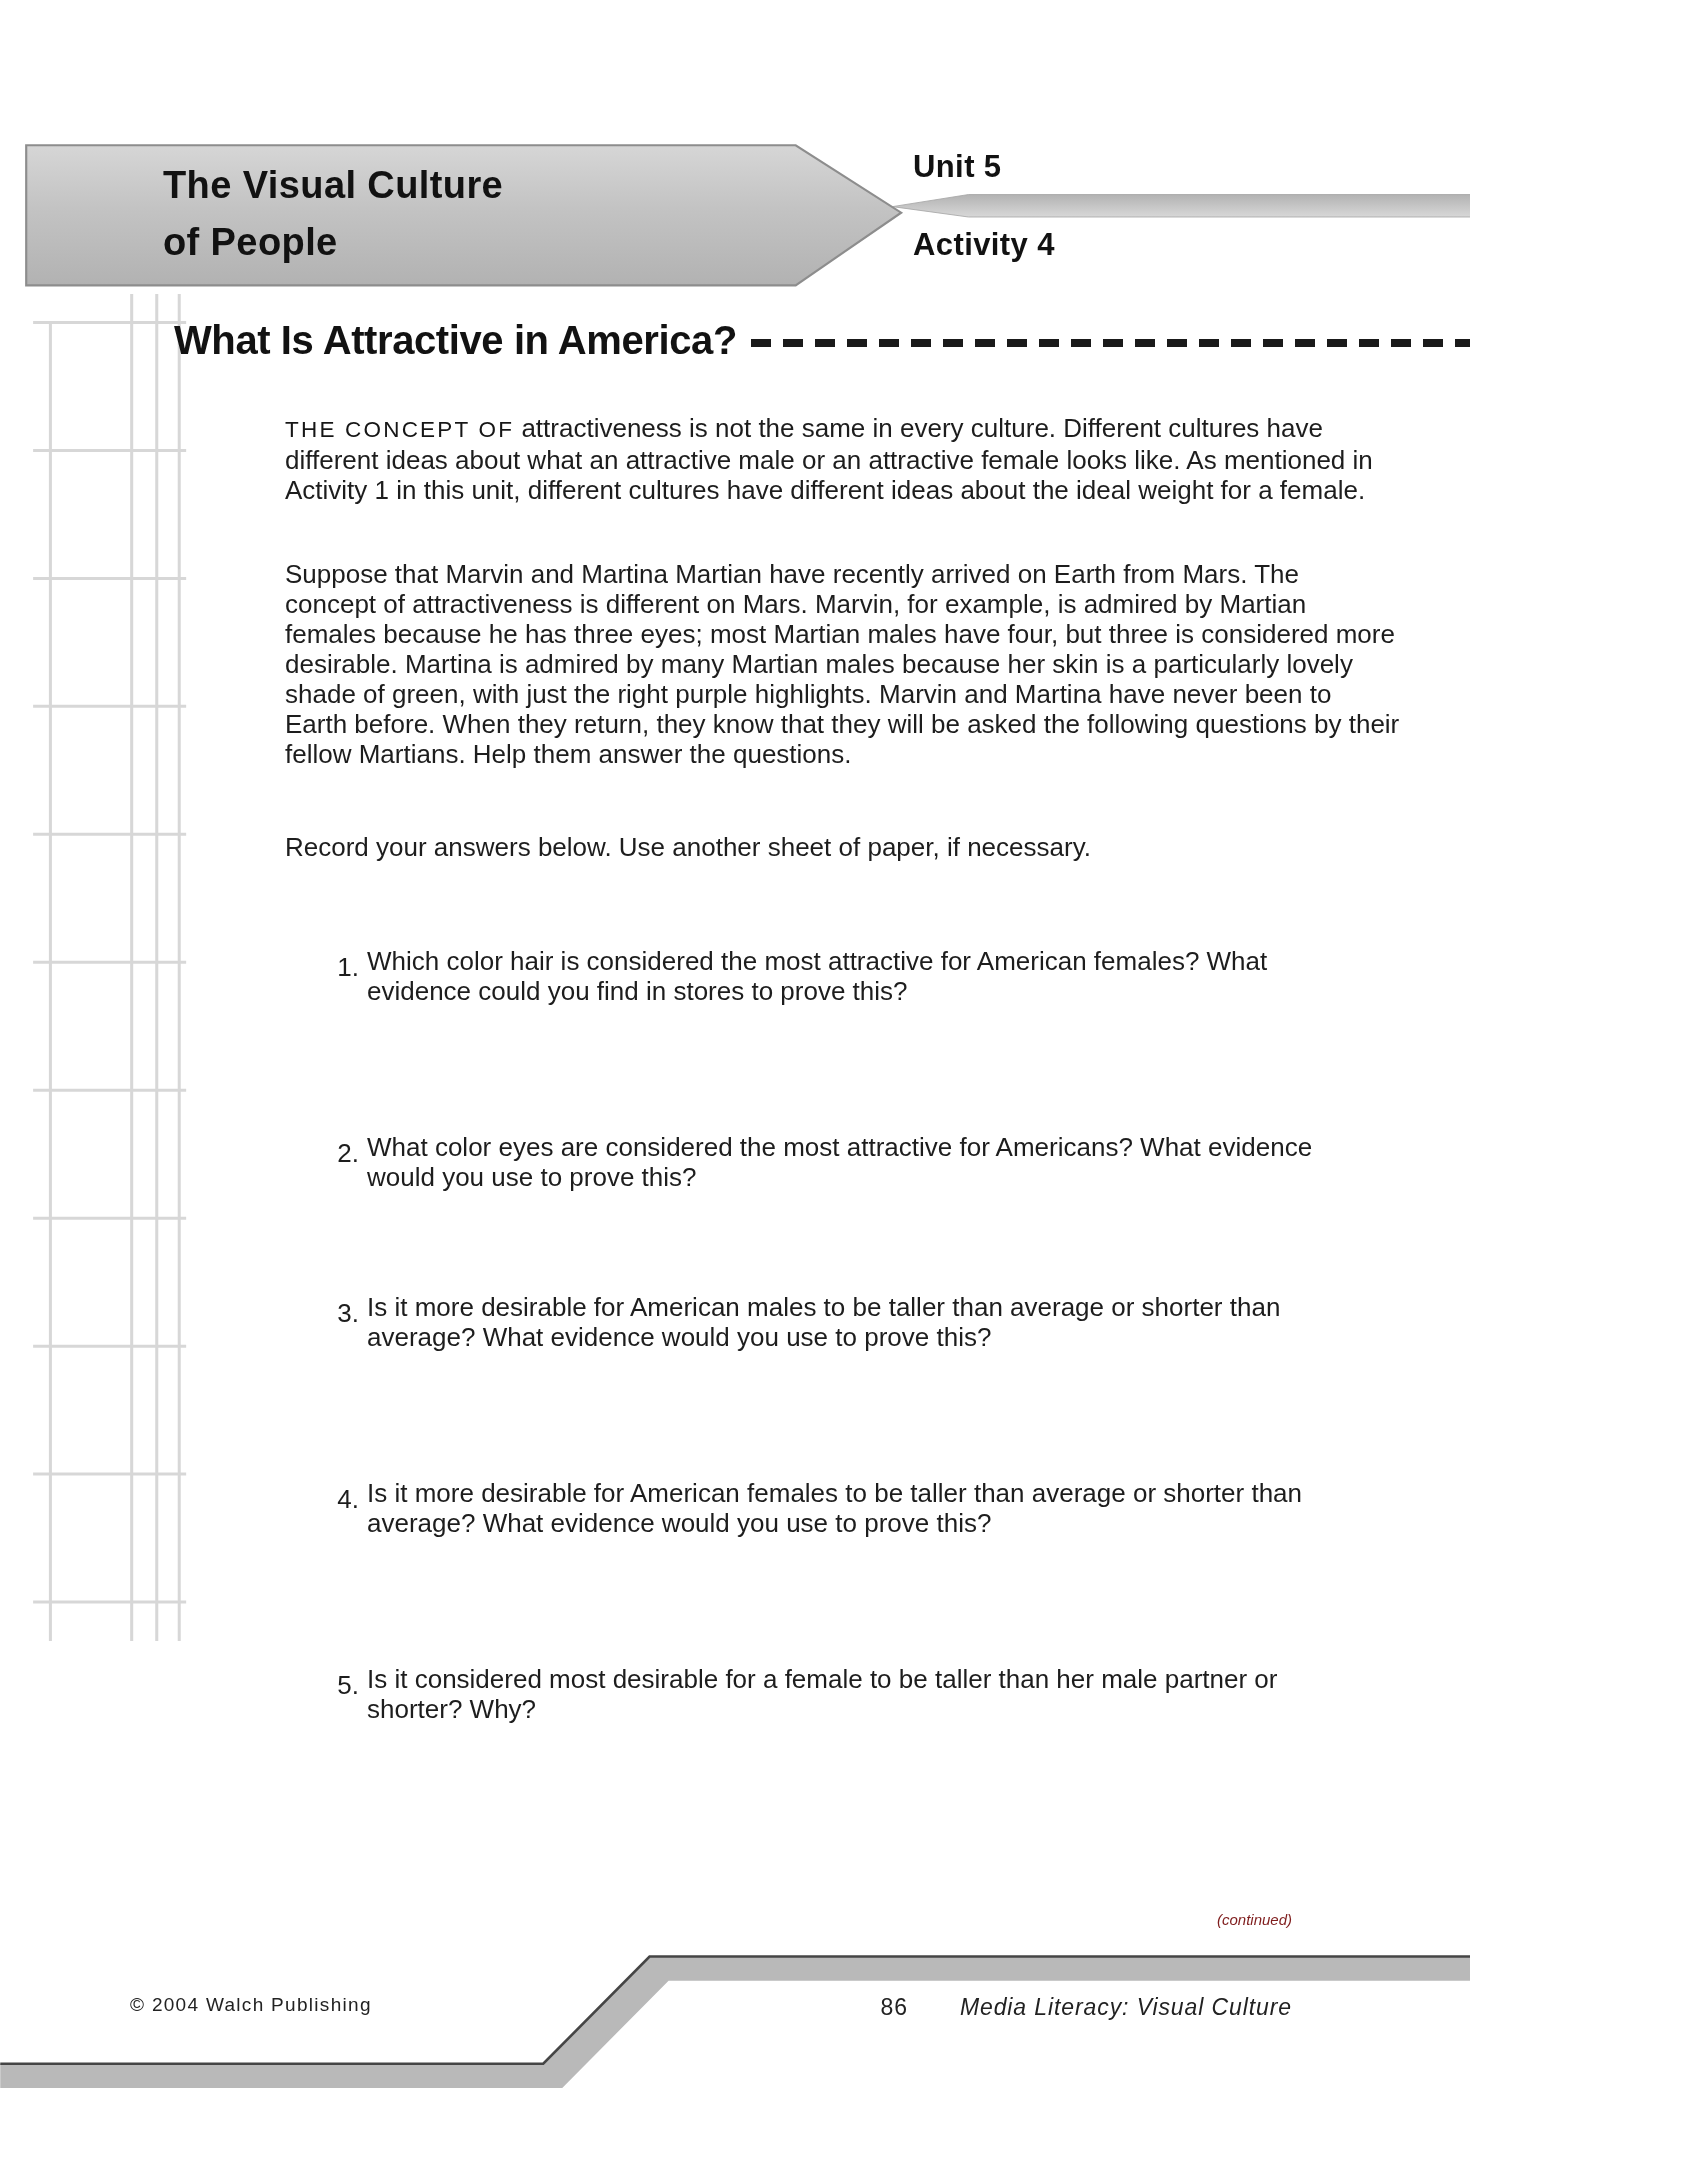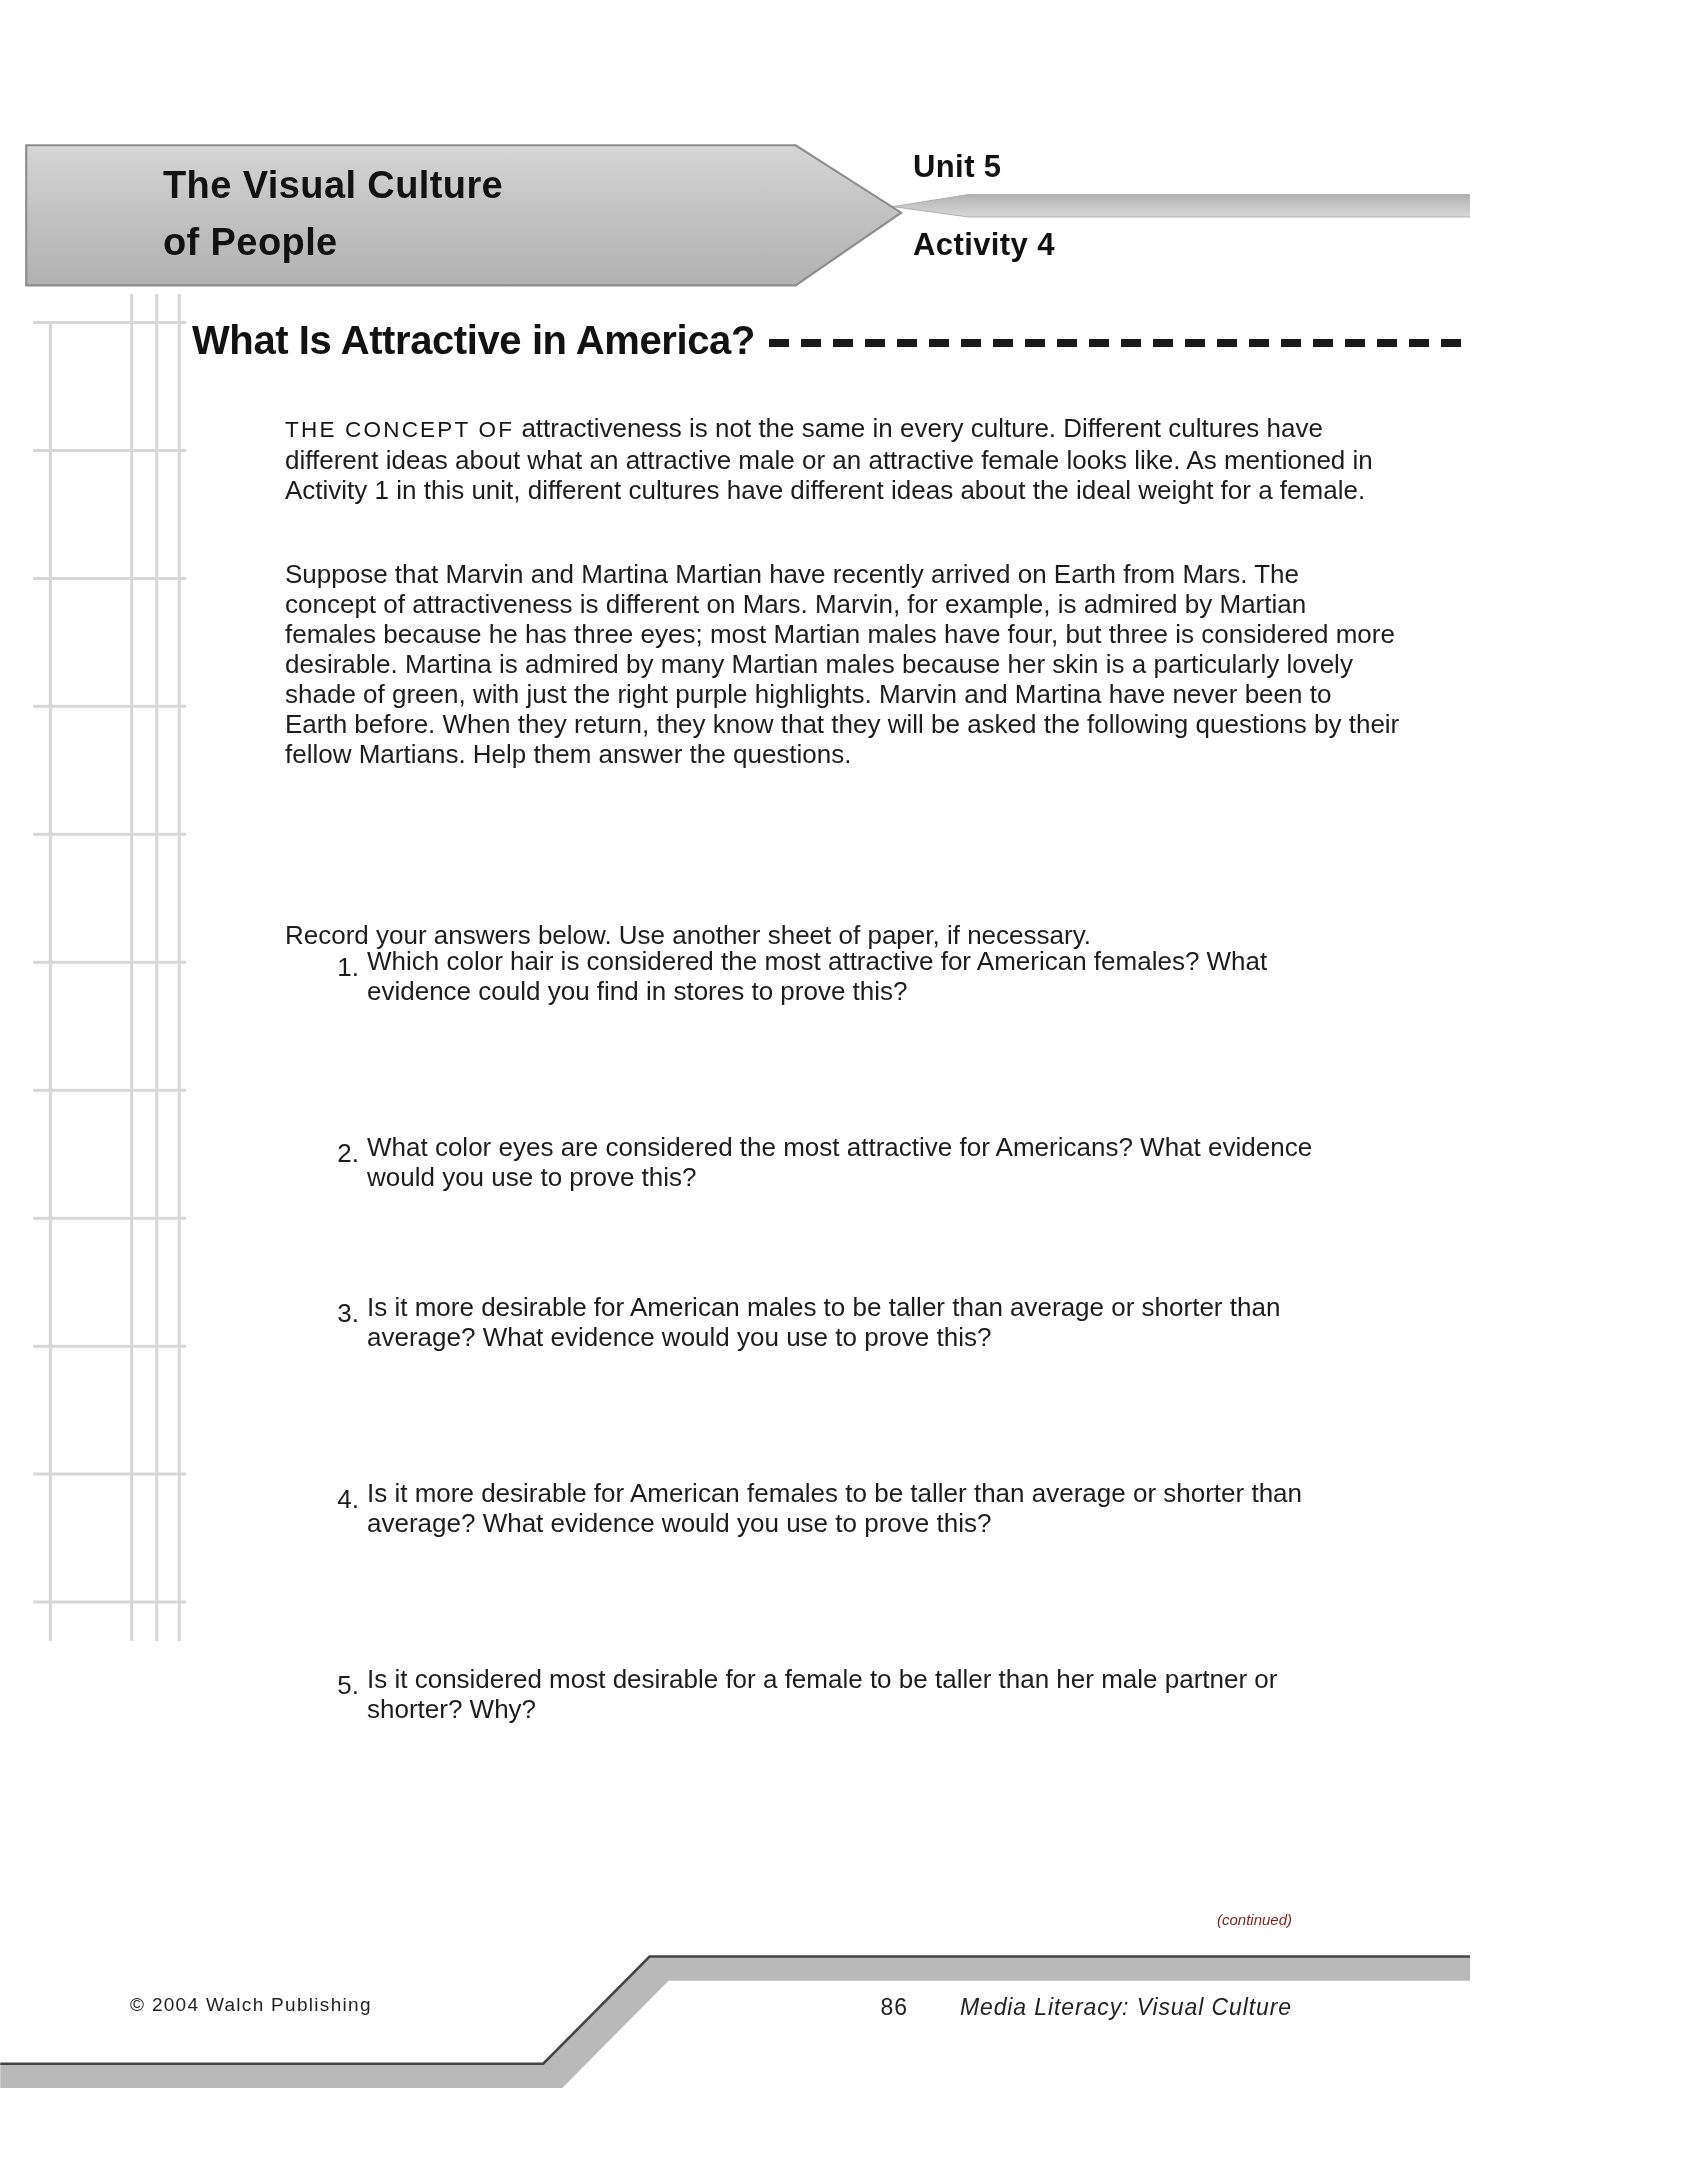--- a/index.html
+++ b/index.html
@@ -17,41 +17,41 @@
   }
   .unit-label, .activity-label {
     position:absolute; left:913px;
     font-size:31px; font-weight:bold; letter-spacing:0.4px; color:#121212; white-space:nowrap;
   }
   .unit-label { top:149px;text-align:center; }
   .activity-label { top:227px; }
 
   
   .title-row {
-    position:absolute; left:192px; top:318px; width:1323px;
+    position:absolute; left:174px; top:318px; width:1323px;
     display:flex; align-items:center;
   }
   .page-title {
     font-size:40px; font-weight:bold; letter-spacing:-0.4px;
     color:#121212; white-space:nowrap;
   }
   .title-dashes {
     flex:1; height:7.8px; margin-left:14px; margin-top:5.2px;
     background:repeating-linear-gradient(90deg,#1a1a1a 0 20px,transparent 20px 32px);
   }
 
   
   .para, .question { position:absolute; left:285px; }
   .bline { font-size:26px; line-height:30px; white-space:nowrap; color:#1d1d1d; }
   .lead-in {
     font-size:22.5px; letter-spacing:2.2px; font-weight:500; color:#161616;
   }
   #p1 { top:413px; }
   #p2 { top:559px; }
-  #p3 { top:920px;text-align:center; }
+  #p3 { top:832px;text-align:center; }
   .question { display:flex; }
   .q-num {
     width:74px; text-align:right; font-size:26px; line-height:43px;
     flex:0 0 auto; color:#1d1d1d;
   }
   .q-lines { margin-left:8px; }
   #q1 { top:946px; }
   #q2 { top:1132px; }
   #q3 { top:1292px; }
   #q4 { top:1478px; }

